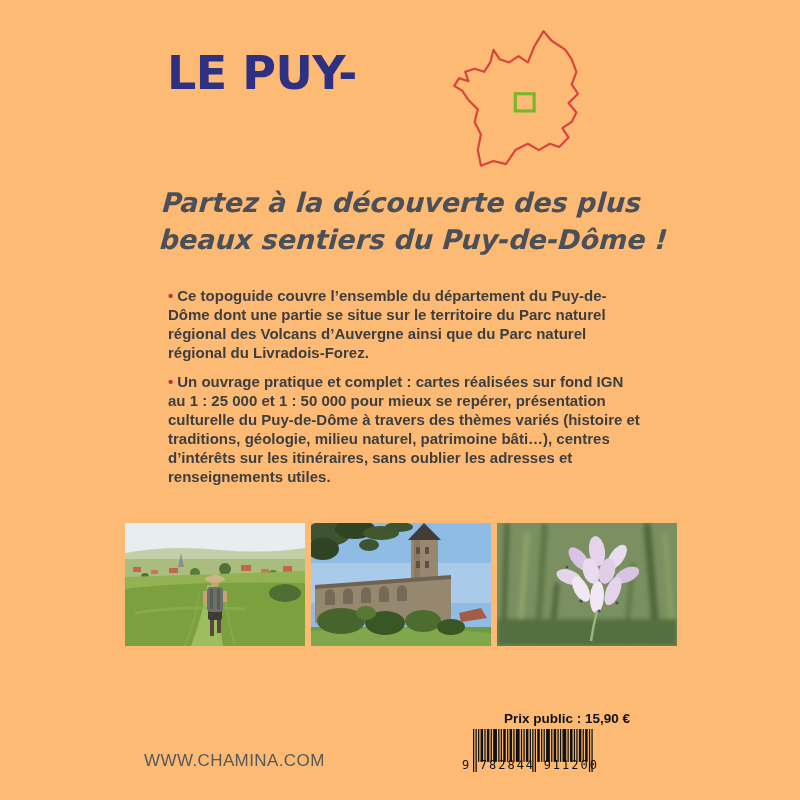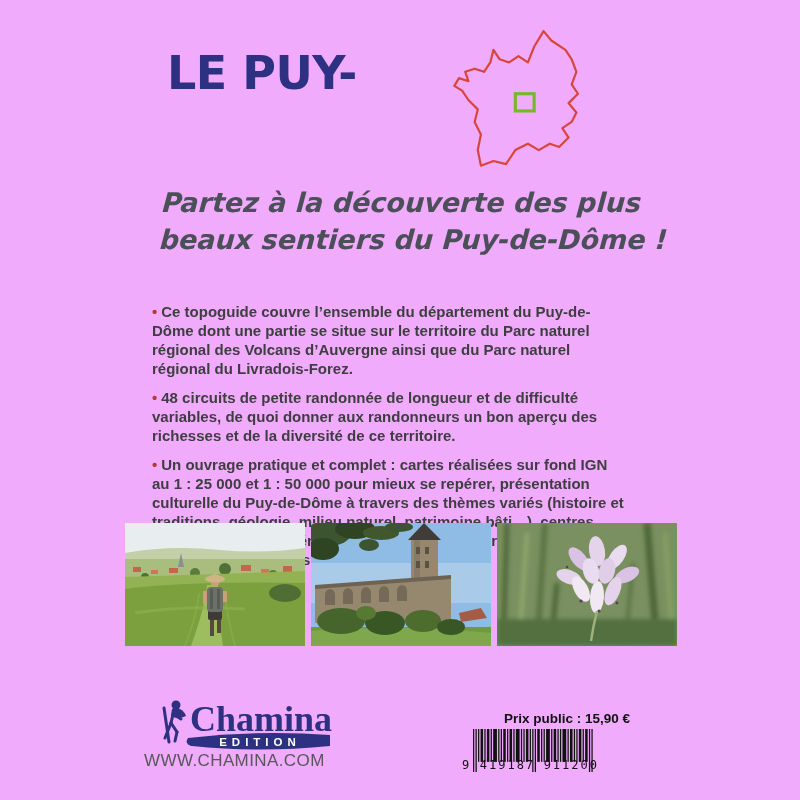--- a/index.html
+++ b/index.html
@@ -1,21 +1,21 @@
 <!DOCTYPE html>
 <html><head>
 <meta charset="utf-8">
 <style>
   html,body{margin:0;padding:0;}
   body{
     width:800px;height:800px;background:#ffffff;
     font-family:"Liberation Sans", sans-serif;
     -webkit-font-smoothing:antialiased;
   }
-  .page{position:relative;width:800px;height:800px;background:#f0abfc;overflow:hidden;}
+  .page{position:relative;width:800px;height:800px;background:#fdba74;overflow:hidden;}
 
   
   .title-block{
     position:absolute;left:167px;top:50px;
     font-family:"DejaVu Sans", sans-serif;
     font-weight:bold;font-size:46px;line-height:46px;
     letter-spacing:-0.5px;color:#2e3182;white-space:nowrap;
   }
 
   
@@ -25,21 +25,21 @@
   .tagline{
     position:absolute;left:164px;top:184px;
     font-family:"DejaVu Sans", sans-serif;
     font-style:italic;font-weight:bold;
     font-size:27px;line-height:37px;color:#4b4f58;
     transform:skewX(-4deg);transform-origin:left top;
     white-space:nowrap;
   }
 
   
-  .paragraphs{position:absolute;left:152px;top:286px;width:476px;margin-top:16px;}
+  .paragraphs{position:absolute;left:168px;top:286px;width:476px;}
   .para{
     font-size:15px;line-height:19px;font-weight:bold;
     color:#3e3e40;margin:0 0 10px 0;text-align:left;
   }
   .bullet{color:#b23a32;margin-right:4px;}
 
   
   .photos{position:absolute;left:125px;top:523px;display:flex;gap:6px;}
   .photo{width:180px;height:123px;overflow:hidden;background:#cdd5c2;}
   .photo svg{display:block;}
@@ -80,21 +80,20 @@
     </svg>
   </div>
 
   <div class="tagline">
     <div>Partez à la découverte des plus</div>
     <div>beaux sentiers du Puy-de-Dôme !</div>
   </div>
 
   <div class="paragraphs">
     <p class="para"><span class="bullet">•</span><span>Ce topoguide couvre l’ensemble du département du Puy-de-Dôme dont une partie se situe sur le territoire du Parc naturel régional des Volcans d’Auvergne ainsi que du Parc naturel régional du Livradois-Forez.</span></p>
-    <p class="para"><span class="bullet">•</span><span>48 circuits de petite randonnée de longueur et de difficulté variables, de quoi donner aux randonneurs un bon aperçu des richesses et de la diversité de ce territoire.</span></p>
     <p class="para"><span class="bullet">•</span><span>Un ouvrage pratique et complet : cartes réalisées sur fond IGN au 1 : 25 000 et 1 : 50 000 pour mieux se repérer, présentation culturelle du Puy-de-Dôme à travers des thèmes variés (histoire et traditions, géologie, milieu naturel, patrimoine bâti…), centres d’intérêts sur les itinéraires, sans oublier les adresses et renseignements utiles.</span></p>
   </div>
 
   <div class="photos">
 
     <div class="photo">
       <svg width="180" height="123" viewBox="0 0 180 123">
         <rect x="0" y="0" width="180" height="123" fill="#e8edef"></rect>
         <path d="M0,30 Q45,22 95,27 Q140,31 180,25 L180,44 L0,46 Z" fill="#c3cfa6"></path>
         <rect x="0" y="36" width="180" height="26" fill="#a9bd7f"></rect>
@@ -197,37 +196,20 @@
           <circle cx="84" cy="78" r="1.6" fill="#5a3f60"></circle>
           <circle cx="102" cy="88" r="1.6" fill="#5a3f60"></circle>
           <circle cx="120" cy="80" r="1.4" fill="#5a3f60"></circle>
           <circle cx="70" cy="44" r="1.3" fill="#5a3f60"></circle>
           <path d="M100,88 Q96,104 94,118" stroke="#9db27c" stroke-width="2.5" fill="none"></path>
         </g>
       </svg>
     </div>
   </div>
 
-  <div class="publisher">
-    <svg width="176" height="60" viewBox="0 0 176 60">
-      <g stroke="#2e3182" stroke-width="3" stroke-linecap="round" fill="none">
-        <line x1="6" y1="12" x2="11" y2="46"></line>
-        <line x1="16" y1="14" x2="13" y2="27"></line>
-        <line x1="13" y1="27" x2="7" y2="42"></line>
-        <line x1="13" y1="27" x2="19" y2="36"></line>
-        <line x1="19" y1="36" x2="17" y2="45"></line>
-        <line x1="15" y1="18" x2="23" y2="23"></line>
-      </g>
-      <circle cx="18" cy="9" r="4.5" fill="#2e3182"></circle>
-      <path d="M14,13 Q24,10 28,20 Q20,24 13,20 Z" fill="#2e3182"></path>
-      <text x="32" y="35" font-family="Liberation Serif, serif" font-weight="bold" font-size="36" fill="#2e3182">Chamina</text>
-      <path d="M30,42 Q100,34 172,39 L172,50 Q100,57 34,50 Q26,48 30,42 Z" fill="#2e3182"></path>
-      <text x="102" y="50" text-anchor="middle" font-family="Liberation Sans, sans-serif" font-weight="bold" font-size="11.5" letter-spacing="5" fill="#ffffff">EDITION</text>
-    </svg>
-  </div>
   <div class="website">WWW.CHAMINA.COM</div>
 
   <div class="price">Prix public : 15,90 €</div>
   <div class="barcode">
     <svg width="126" height="43" viewBox="0 0 100 34" preserveAspectRatio="none">
       <g fill="#111">
         <rect x="0" y="0" width="1" height="34"></rect>
           <rect x="2" y="0" width="1" height="34"></rect>
         <rect x="4" y="0" width="1" height="26"></rect>
           <rect x="6" y="0" width="2" height="26"></rect>
@@ -263,18 +245,18 @@
         <rect x="82" y="0" width="1" height="26"></rect>
           <rect x="84" y="0" width="2" height="26"></rect>
         <rect x="87" y="0" width="1" height="26"></rect>
           <rect x="89" y="0" width="2" height="26"></rect>
         <rect x="92" y="0" width="1" height="34"></rect>
           <rect x="94" y="0" width="1" height="34"></rect>
       </g>
     </svg>
     <div class="barcode-digits">
       <span>9</span>
-      <span>419187</span>
+      <span>782844</span>
       <span>911200</span>
     </div>
   </div>
 
 </div>
 
 </body></html>

